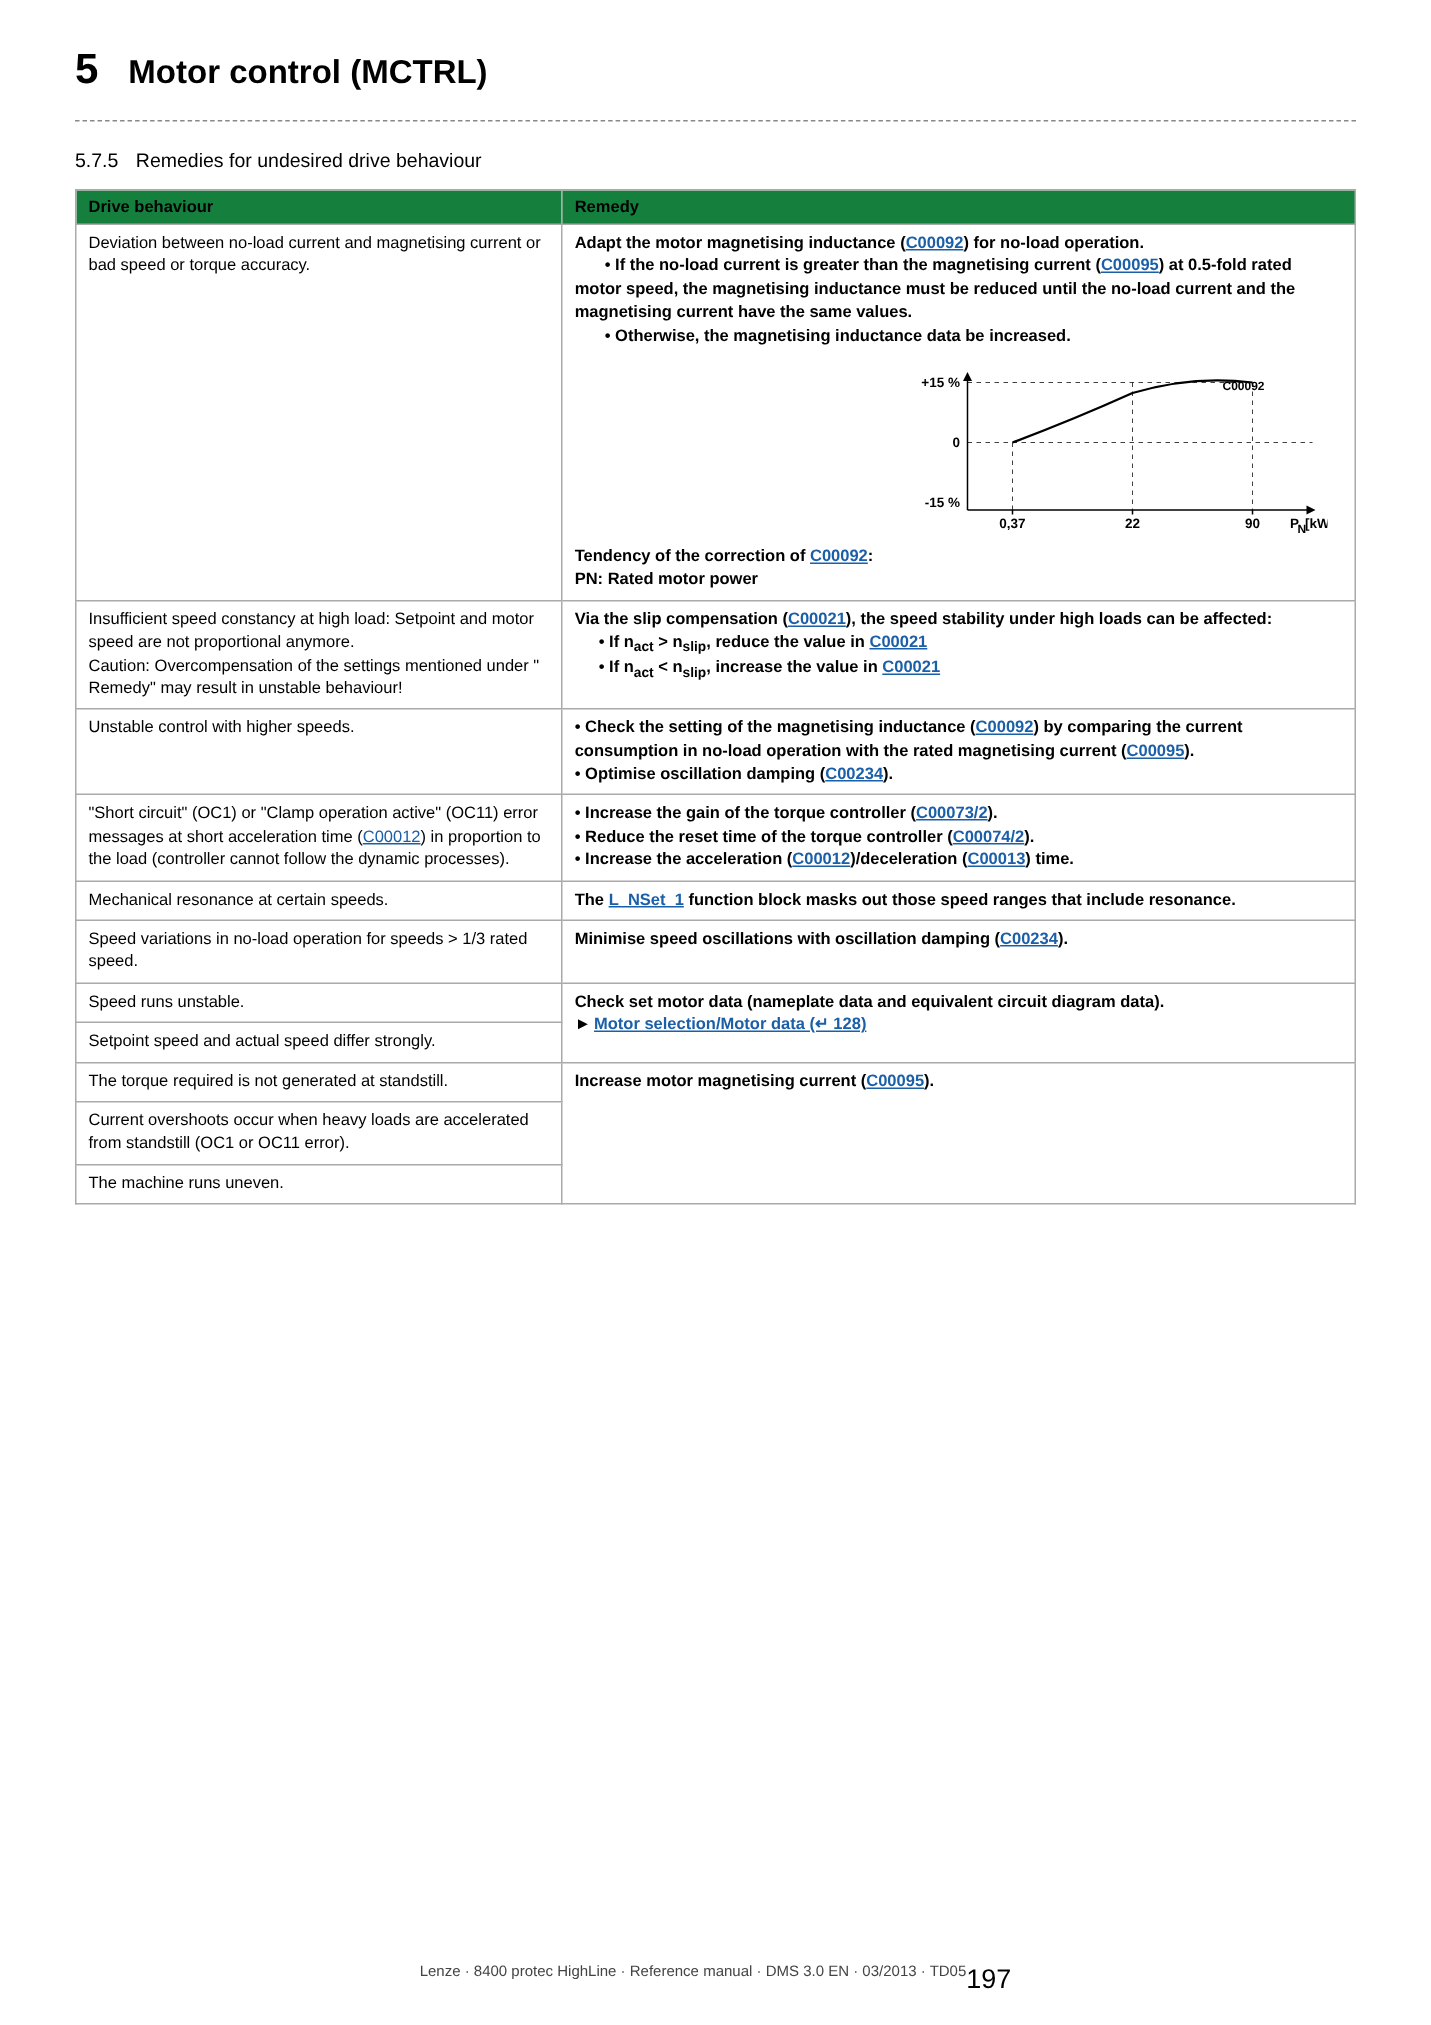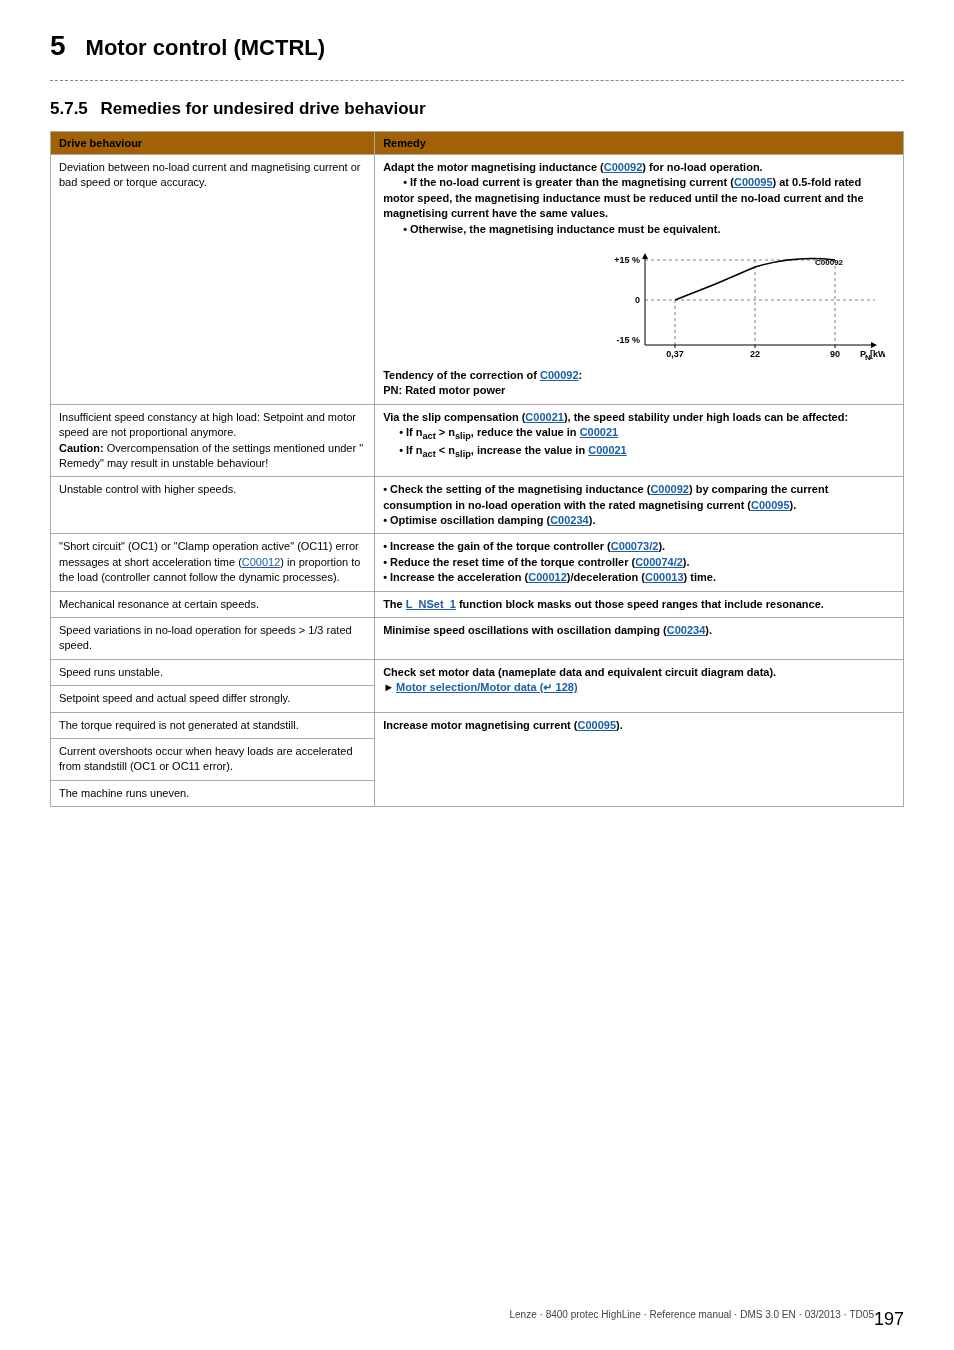--- a/index.html
+++ b/index.html
@@ -34,34 +34,34 @@
       font-size: 12px;
       margin-top: 2px;
       margin-left: 60px;
     }
     .divider {
       border: none;
       border-top: 1px dashed #888;
       margin: 18px 0 18px 0;
     }
     .section-heading {
-      font-size: 17px;
-      font-weight: bold;
+      font-size: 13px;
+      font-weight: normal;
       margin-bottom: 12px;
     }
     .section-number {
       margin-right: 8px;
     }
     table.main-table {
       width: 100%;
       border-collapse: collapse;
       font-size: 11px;
     }
     table.main-table th {
-      background: #a16207;
+      background: #15803d;
       font-weight: bold;
       border: 1px solid #aaa;
       padding: 5px 8px;
       text-align: left;
       font-size: 11px;
     }
     table.main-table td {
       border: 1px solid #aaa;
       padding: 5px 8px;
       vertical-align: top;
@@ -72,21 +72,21 @@
       margin-left: 16px;
     }
     table.main-table td.remedy-col {
       width: 62%;
       font-weight: bold;
     }
     .link {
       color: #1a5fa8;
       text-decoration: underline;
     }
-    .bold { font-weight: bold; }
+    .bold { font-weight: normal; }
     .chart-container {
       margin: 8px 0 4px 20px;
       display: inline-block;
     }
     svg.chart {
       display: block;
     }
     .bullet {
       margin-left: 10px;
       text-indent: -10px;
@@ -95,21 +95,21 @@
     .indent-text {
       margin-left: 16px;
       text-align: right;
     }
     .footer {
       position: fixed;
       bottom: 20px;
       left: 0;
       right: 0;
       display: flex;
-      justify-content: flex-end;
+      justify-content: center;
       padding: 0 50px;
       font-size: 10px;
       color: #444;
     }
     .footer-right {
       font-size: 18px;
       font-weight: normal;
       color: #000;
     }
     .arrow-link {
@@ -147,21 +147,21 @@
   </thead>
   <tbody>
 
     <tr>
       <td class="behaviour-col">
         Deviation between no-load current and magnetising current or bad speed or torque accuracy.
       </td>
       <td class="remedy-col">
         Adapt the motor magnetising inductance (<span class="link">C00092</span>) for no-load operation.<br>
         <span class="bullet">• If the no-load current is greater than the magnetising current (<span class="link">C00095</span>) at 0.5-fold rated motor speed, the magnetising inductance must be reduced until the no-load current and the magnetising current have the same values.</span><br>
-        <span class="bullet">• Otherwise, the magnetising inductance must be equivalent.</span><br>
+        <span class="bullet">• Otherwise, the magnetising inductance data be increased.</span><br>
         Tendency of the correction of <span class="link">C00092</span>:
         
         <div class="chart-container">
           <svg class="chart" width="280" height="130">
 
             <line x1="40" y1="10" x2="40" y2="100" stroke="#000" stroke-width="1"></line>
             <line x1="40" y1="55" x2="270" y2="55" stroke="#000" stroke-width="0.5" stroke-dasharray="3,3"></line>
 
             <text x="35" y="18" text-anchor="end" font-size="9">+15 %</text>
             <text x="35" y="58" text-anchor="end" font-size="9">0</text>

